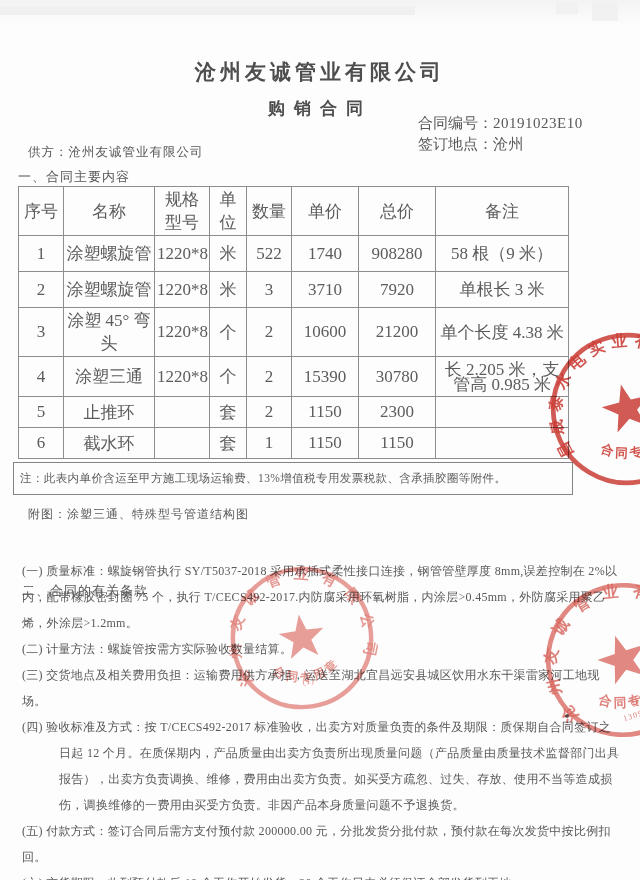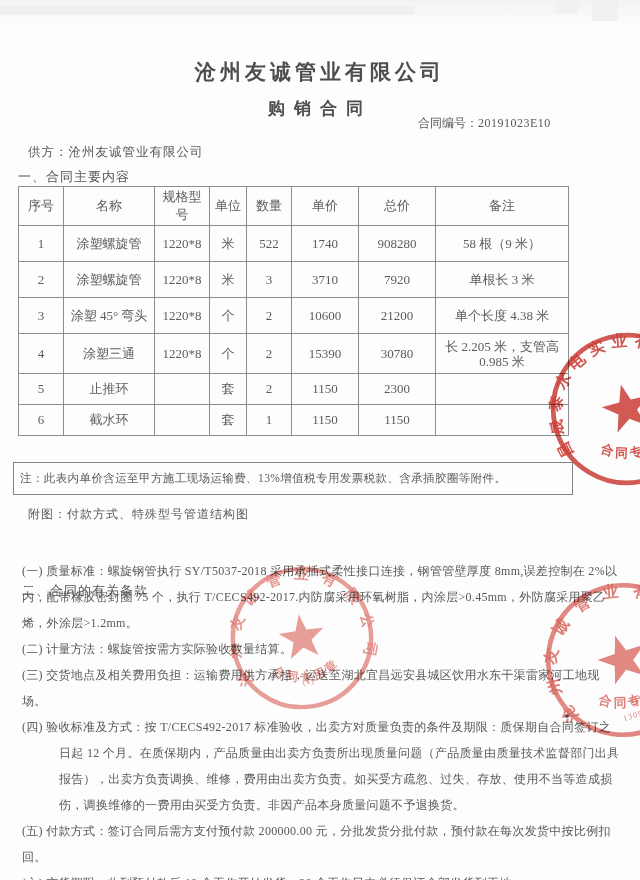--- a/index.html
+++ b/index.html
@@ -17,29 +17,29 @@
   .ink-dot{position:absolute;left:565px;top:714px;width:4px;height:4px;border-radius:50%;background:#4a4a4a;opacity:.8;}
 
   .company{position:absolute;left:0;top:58px;width:100%;margin:0;text-align:center;
     font-size:21px;font-weight:600;letter-spacing:4px;color:#4e4e4e;}
   .doctitle{position:absolute;left:0;top:97px;width:100%;margin:0;text-align:center;
     font-size:17px;font-weight:600;letter-spacing:9px;color:#4e4e4e;}
 
   .party{position:absolute;left:28px;font-size:12.5px;letter-spacing:1px;color:#585858;}
   .party.supplier{top:144px;}
   .party.buyer{top:155px;}
-  .meta{position:absolute;left:418px;top:113px;font-size:12px;line-height:21px;color:#585858;}
+  .meta{position:absolute;left:418px;top:113px;font-size:15px;line-height:21px;color:#585858;}
   .meta .val{letter-spacing:.5px;}
 
   .sec-heading{position:absolute;font-size:13px;color:#555;letter-spacing:1px;}
   .sec1-heading{left:18px;top:168px;}
   .sec2-heading{left:22px;top:534px;margin-top:48px;}
 
   table.items{position:absolute;left:18px;top:186px;width:550px;border-collapse:collapse;
-    font-size:13px;color:#5c5c5c;table-layout:fixed;padding-left:17px;}
+    font-size:17px;color:#5c5c5c;table-layout:fixed;padding-left:17px;}
   table.items th,table.items td{border:1px solid #8d8d8d;text-align:center;vertical-align:middle;
     padding:1px 2px;font-weight:normal;overflow:hidden;}
   tr.r-head{height:32px;}
   tr.r-std{height:36px;}
   tr.r-tall{height:40px;}
   tr.r-short{height:31px;}
   tr.r-total{height:32px;}
   td.remark{line-height:15px;}
 
   .note-box{position:absolute;left:13px;top:462px;width:560px;height:33px;border:1px solid #848484;
@@ -83,20 +83,21 @@
   <div class="scan-mark m2"></div>
   <div class="ink-dot"></div>
 
   <h1 class="company">沧州友诚管业有限公司</h1>
   <h2 class="doctitle">购销合同</h2>
 
   <div class="party supplier"><span>供方：</span><span>沧州友诚管业有限公司</span></div>
 
   <div class="meta">
     <div><span>合同编号：</span><span class="val">20191023E10</span></div>
+    <div><span>签订地点：</span><span class="val">沧州</span></div>
   </div>
 
   <div class="sec-heading sec1-heading">一、合同主要内容</div>
 
   <table class="items">
     <colgroup>
       <col style="width:45px">
         <col style="width:91px">
         <col style="width:55px">
         <col style="width:37px">
@@ -177,21 +178,21 @@
         <td>1150</td>
         <td>1150</td>
         <td class="remark"></td>
       </tr>
     </tbody>
   </table>
 
   <div class="note-box">
       <span>注：此表内单价含运至甲方施工现场运输费、13%增值税专用发票税款、含承插胶圈等附件。</span>
     </div>
-  <div class="attachment">附图：付款方式、特殊型号管道结构图</div>
+  <div class="attachment">附图：涂塑三通、特殊型号管道结构图</div>
 
   <div class="sec-heading sec2-heading">二、合同的有关条款</div>
 
   <div class="clauses">
     <p class="clause">(一) 质量标准：螺旋钢管执行 SY/T5037-2018 采用承插式柔性接口连接，钢管管壁厚度 8mm,误差控制在 2%以内，配带橡胶密封圈 75 个，执行 T/CECS492-2017.内防腐采用环氧树脂，内涂层&gt;0.45mm，外防腐采用聚乙烯，外涂层&gt;1.2mm。</p>
     <p class="clause">(二) 计量方法：螺旋管按需方实际验收数量结算。</p>
     <p class="clause">(三) 交货地点及相关费用负担：运输费用供方承担，运送至湖北宜昌远安县城区饮用水东干渠雷家河工地现场。</p>
     <p class="clause hang">(四) 验收标准及方式：按 T/CECS492-2017 标准验收，出卖方对质量负责的条件及期限：质保期自合同签订之日起 12 个月。在质保期内，产品质量由出卖方负责所出现质量问题（产品质量由质量技术监督部门出具报告），出卖方负责调换、维修，费用由出卖方负责。如买受方疏忽、过失、存放、使用不当等造成损伤，调换维修的一费用由买受方负责。非因产品本身质量问题不予退换货。</p>
     <p class="clause">(五) 付款方式：签订合同后需方支付预付款 200000.00 元，分批发货分批付款，预付款在每次发货中按比例扣回。</p>
     <p class="clause">(六) 交货期限：收到预付款后 10 个工作开始发货，20 个工作日内必须保证全部发货到工地。</p>

